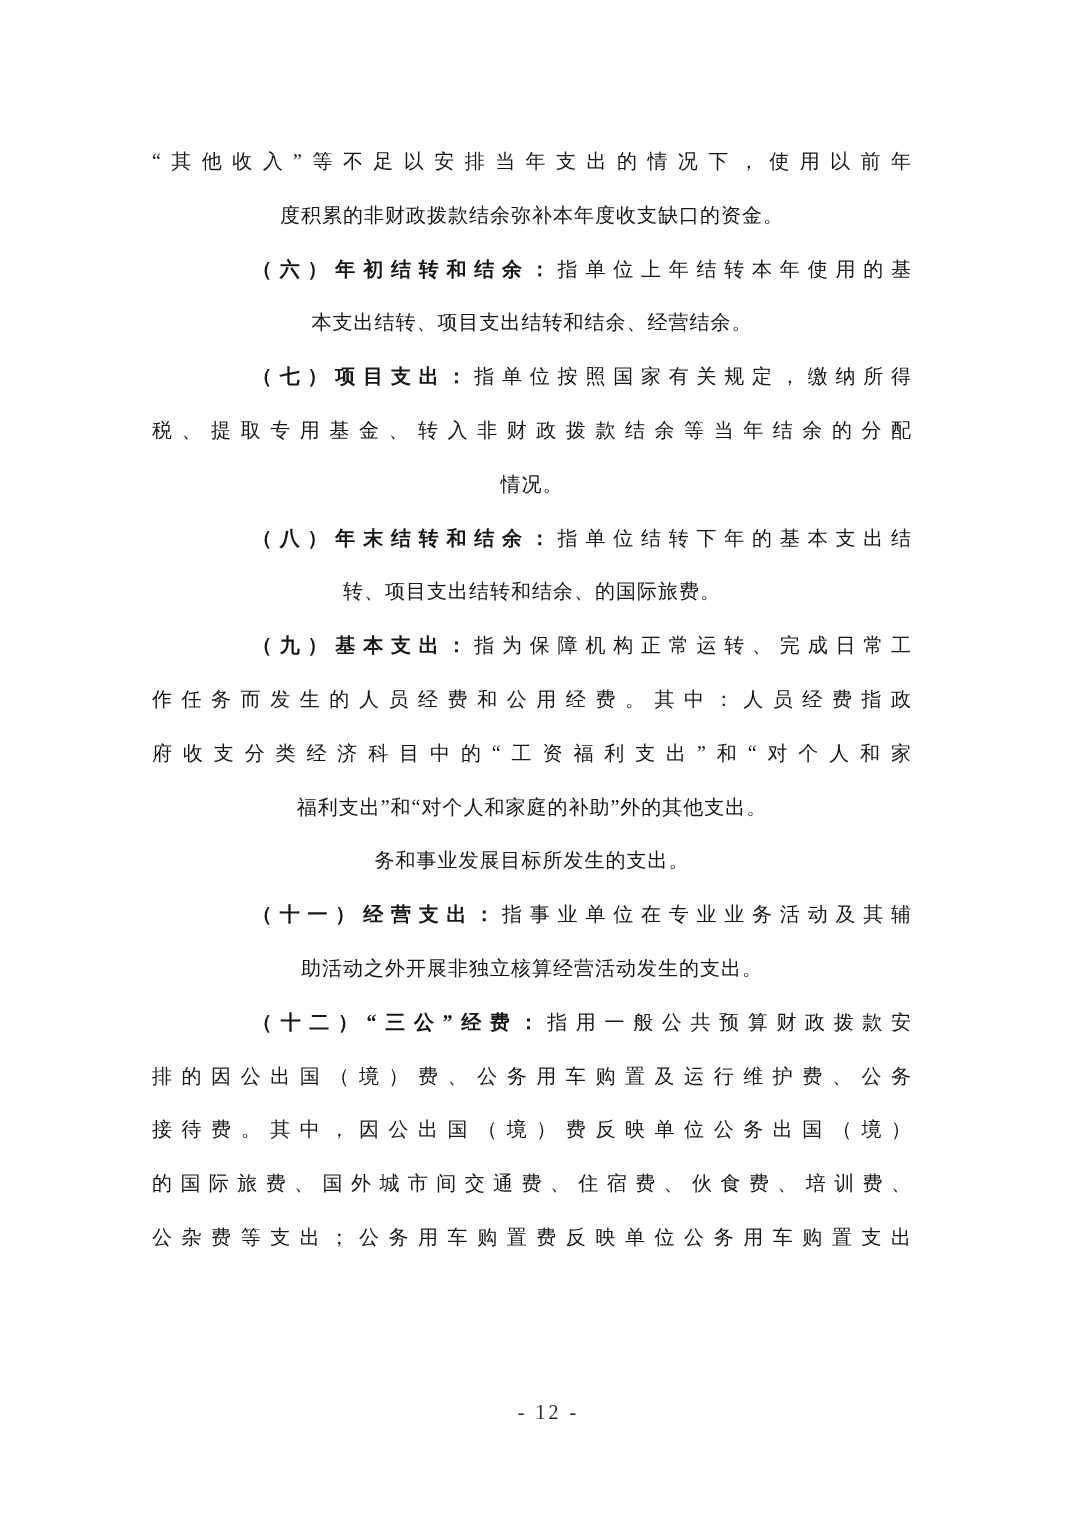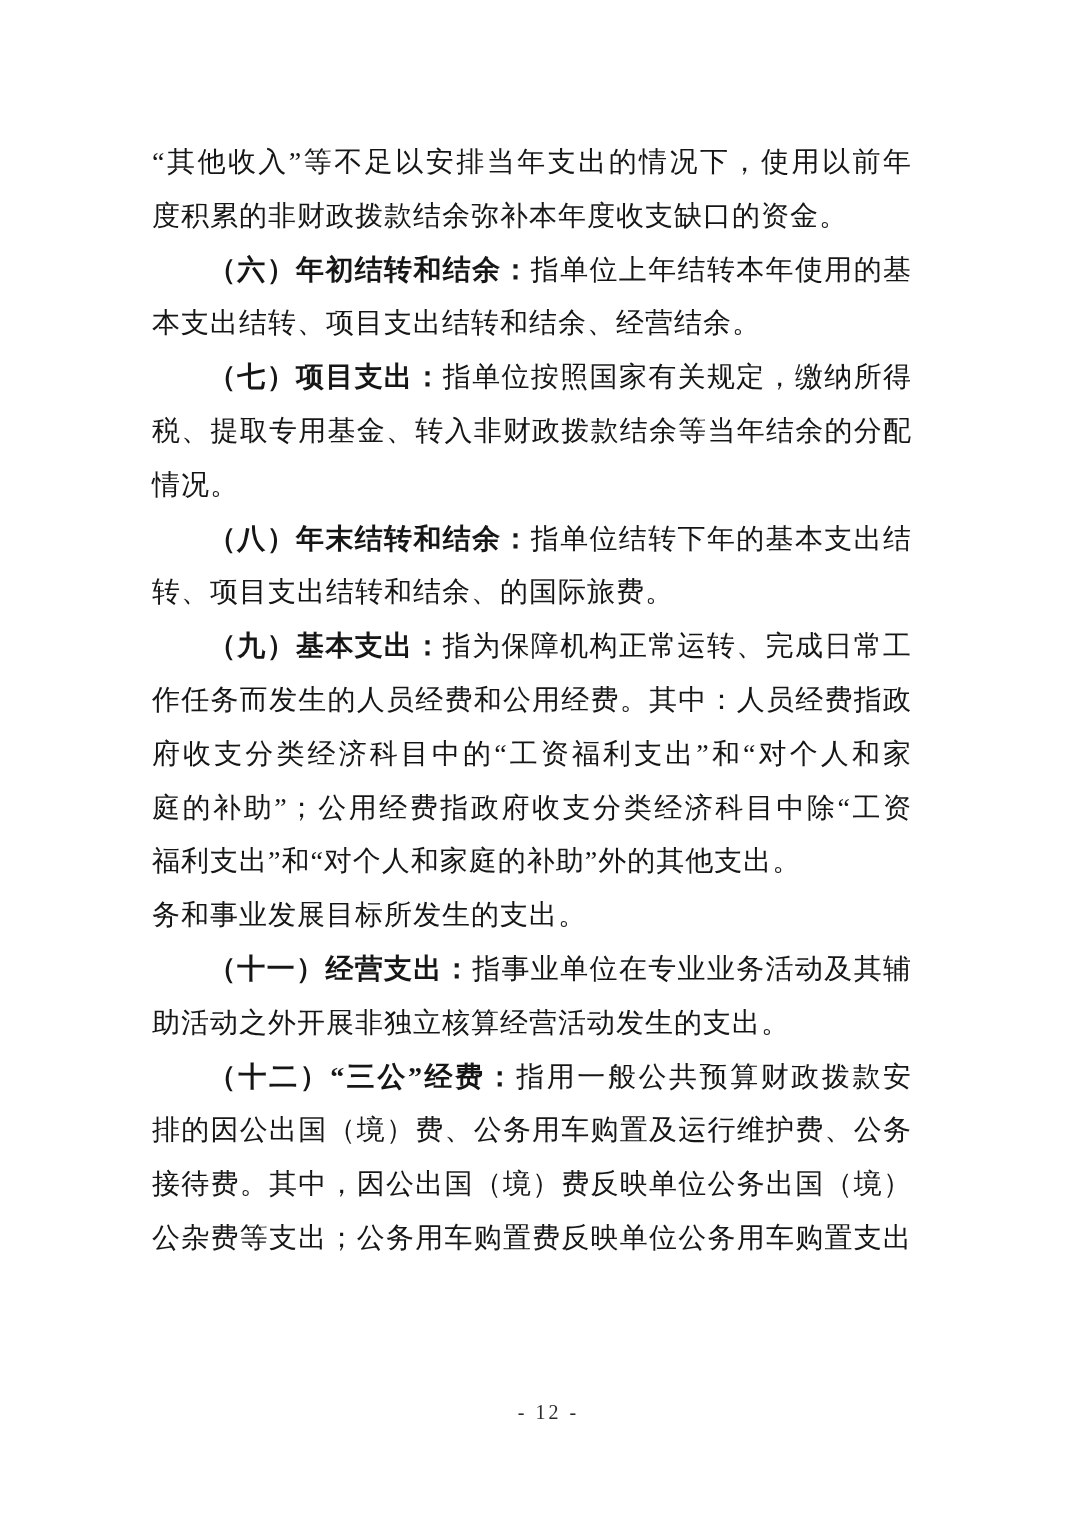--- a/index.html
+++ b/index.html
@@ -18,37 +18,38 @@
   .page {
     position: absolute;
     inset: 0;
     background: #ffffff;
   }
   .document-body {
     position: absolute;
     left: 152px;
     top: 135px;
     width: 760px;
-    font-size: 28px;
+    font-size: 20px;
     line-height: 53.8px;
     letter-spacing: 1px;
   }
   .text-line {
     height: 53.8px;
-    text-align: left;
+    text-align: center;
   }
   .text-line.justified {
     text-align: justify;
     text-align-last: justify;
   }
   .text-line.indent {
     padding-left: 56px;
   }
   .seg.bold {
     font-weight: 700;
+    margin-left: 44px;
   }
   .footer {
     position: absolute;
     top: 1401px;
     left: 0;
     width: 1075px;
     text-align: center;
     font-size: 20px;
     letter-spacing: 3px;
     color: #2a2a2a;
@@ -65,24 +66,24 @@
       <div class="text-line indent justified"><span class="seg bold">（六）年初结转和结余：</span><span class="seg">指单位上年结转本年使用的基</span></div>
       <div class="text-line"><span class="seg">本支出结转、项目支出结转和结余、经营结余。</span></div>
       <div class="text-line indent justified"><span class="seg bold">（七）项目支出：</span><span class="seg">指单位按照国家有关规定，缴纳所得</span></div>
       <div class="text-line justified"><span class="seg">税、提取专用基金、转入非财政拨款结余等当年结余的分配</span></div>
       <div class="text-line"><span class="seg">情况。</span></div>
       <div class="text-line indent justified"><span class="seg bold">（八）年末结转和结余：</span><span class="seg">指单位结转下年的基本支出结</span></div>
       <div class="text-line"><span class="seg">转、项目支出结转和结余、的国际旅费。</span></div>
       <div class="text-line indent justified"><span class="seg bold">（九）基本支出：</span><span class="seg">指为保障机构正常运转、完成日常工</span></div>
       <div class="text-line justified"><span class="seg">作任务而发生的人员经费和公用经费。其中：人员经费指政</span></div>
       <div class="text-line justified"><span class="seg">府收支分类经济科目中的“工资福利支出”和“对个人和家</span></div>
-      <div class="text-line justified"><span class="seg">庭的补助”；公用经费指政府收支分类经济科目中除“工资</span></div>
       <div class="text-line"><span class="seg">福利支出”和“对个人和家庭的补助”外的其他支出。</span></div>
       <div class="text-line"><span class="seg">务和事业发展目标所发生的支出。</span></div>
       <div class="text-line indent justified"><span class="seg bold">（十一）经营支出：</span><span class="seg">指事业单位在专业业务活动及其辅</span></div>
       <div class="text-line"><span class="seg">助活动之外开展非独立核算经营活动发生的支出。</span></div>
       <div class="text-line indent justified"><span class="seg bold">（十二）“三公”经费：</span><span class="seg">指用一般公共预算财政拨款安</span></div>
       <div class="text-line justified"><span class="seg">排的因公出国（境）费、公务用车购置及运行维护费、公务</span></div>
       <div class="text-line justified"><span class="seg">接待费。其中，因公出国（境）费反映单位公务出国（境）</span></div>
+      <div class="text-line justified"><span class="seg">的国际旅费、国外城市间交通费、住宿费、伙食费、培训费、</span></div>
       <div class="text-line justified"><span class="seg">公杂费等支出；公务用车购置费反映单位公务用车购置支出</span></div>
     </div>
   <div class="footer">- 12 -</div>
 </div>
 
 </body></html>

